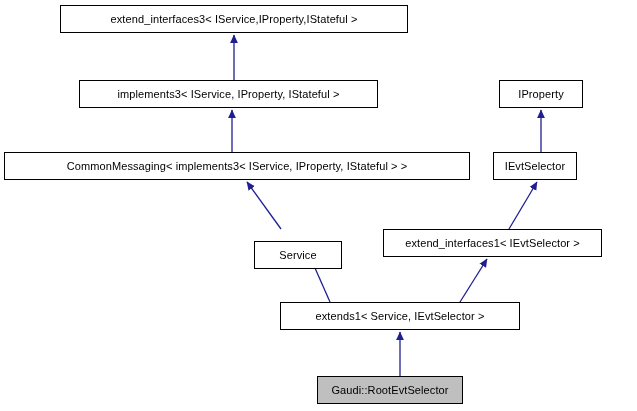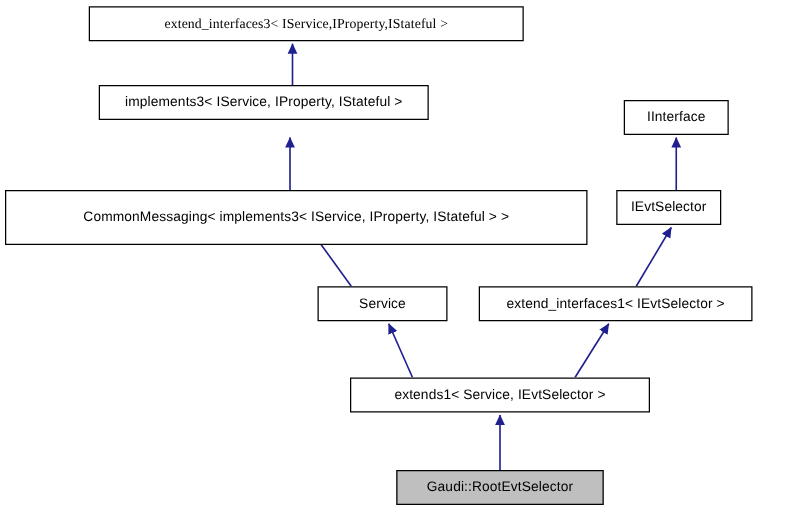--- a/index.html
+++ b/index.html
@@ -57,49 +57,49 @@
       <line x1="232" y1="152" x2="232" y2="110"></line>
       <line x1="541" y1="152" x2="541" y2="110"></line>
       <line x1="281" y1="229" x2="247" y2="182"></line>
       <line x1="509" y1="229" x2="537" y2="182"></line>
       <line x1="330" y1="302" x2="311" y2="259"></line>
       <line x1="460" y1="302" x2="487" y2="259"></line>
       <line x1="400" y1="376" x2="400" y2="332"></line>
     </g>
   </svg>
 
-  <div class="node" style="left:71px; top:5px; width:348px; height:28px;font-family:Liberation Serif, serif;">
+  <div class="node" style="left:60px; top:5px; width:348px; height:28px;">
     <span>extend_interfaces3&lt; IService,IProperty,IStateful &gt;</span>
   </div>
 
-  <div class="node" style="left:79px; top:68px; width:264px; height:28px;">
+  <div class="node" style="left:79px; top:80px; width:299px; height:28px;">
     <span>implements3&lt; IService, IProperty, IStateful &gt;</span>
   </div>
 
   <div class="node" style="left:499px; top:80px; width:84px; height:28px;">
-    <span>IInterface</span>
+    <span>IProperty</span>
   </div>
 
-  <div class="node" style="left:4px; top:152px; width:466px; height:44px;">
+  <div class="node" style="left:4px; top:152px; width:466px; height:28px;">
     <span>CommonMessaging&lt; implements3&lt; IService, IProperty, IStateful &gt; &gt;</span>
   </div>
 
   <div class="node" style="left:493px; top:152px; width:84px; height:28px;">
     <span>IEvtSelector</span>
   </div>
 
-  <div class="node" style="left:254px; top:229px; width:104px; height:28px;">
+  <div class="node" style="left:254px; top:241px; width:88px; height:28px;">
     <span>Service</span>
   </div>
 
   <div class="node" style="left:383px; top:229px; width:219px; height:28px;">
     <span>extend_interfaces1&lt; IEvtSelector &gt;</span>
   </div>
 
   <div class="node" style="left:280px; top:302px; width:240px; height:28px;">
     <span>extends1&lt; Service, IEvtSelector &gt;</span>
   </div>
 
-  <div class="node highlight" style="left:317px; top:376px; width:166px; height:28px;">
+  <div class="node highlight" style="left:317px; top:376px; width:146px; height:28px;">
     <span>Gaudi::RootEvtSelector</span>
   </div>
 
 </div>
 
 </body></html>

